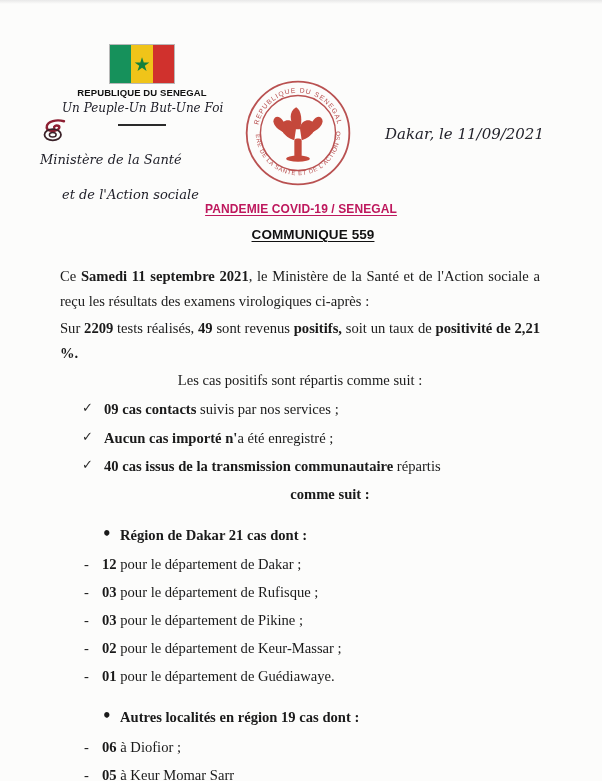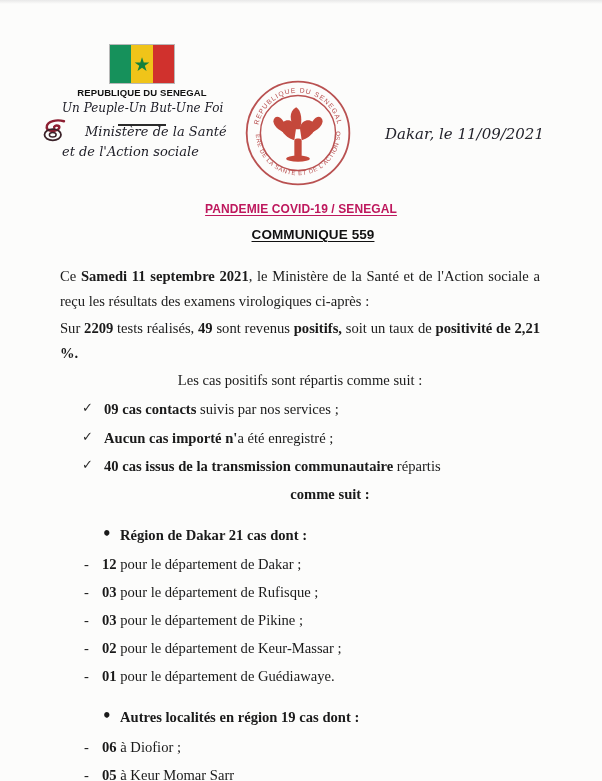--- a/index.html
+++ b/index.html
@@ -83,38 +83,38 @@
   }
 
   .ministry-block {
     position: absolute;
     left: 40px;
     top: 118px;
     width: 190px;
   }
   .ministry-line1 {
     display: flex;
-    align-items: center;
-    gap: 15px;
+    gap: 8px;
+    flex-direction: column;
   }
   .ministry-logo {
     width: 30px;
     height: 26px;
     flex: 0 0 auto;
   }
   .ministry-name,
   .ministry-name2 {
     font-family: "DejaVu Serif", serif;
     font-style: italic;
     font-size: 13px;
     color: #1d1d26;
     white-space: nowrap;
   }
   .ministry-name2 {
-    margin-top: 0;
+    margin-top: 20px;
     margin-left: 22px;
   }
 
   .stamp {
     position: absolute;
     left: 243px;
     top: 78px;
     width: 110px;
     height: 110px;
   }

